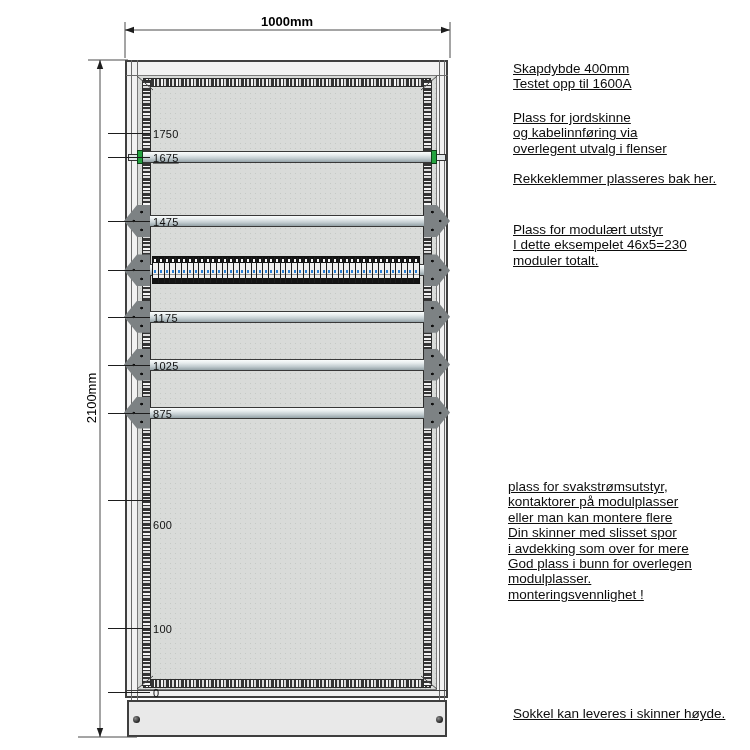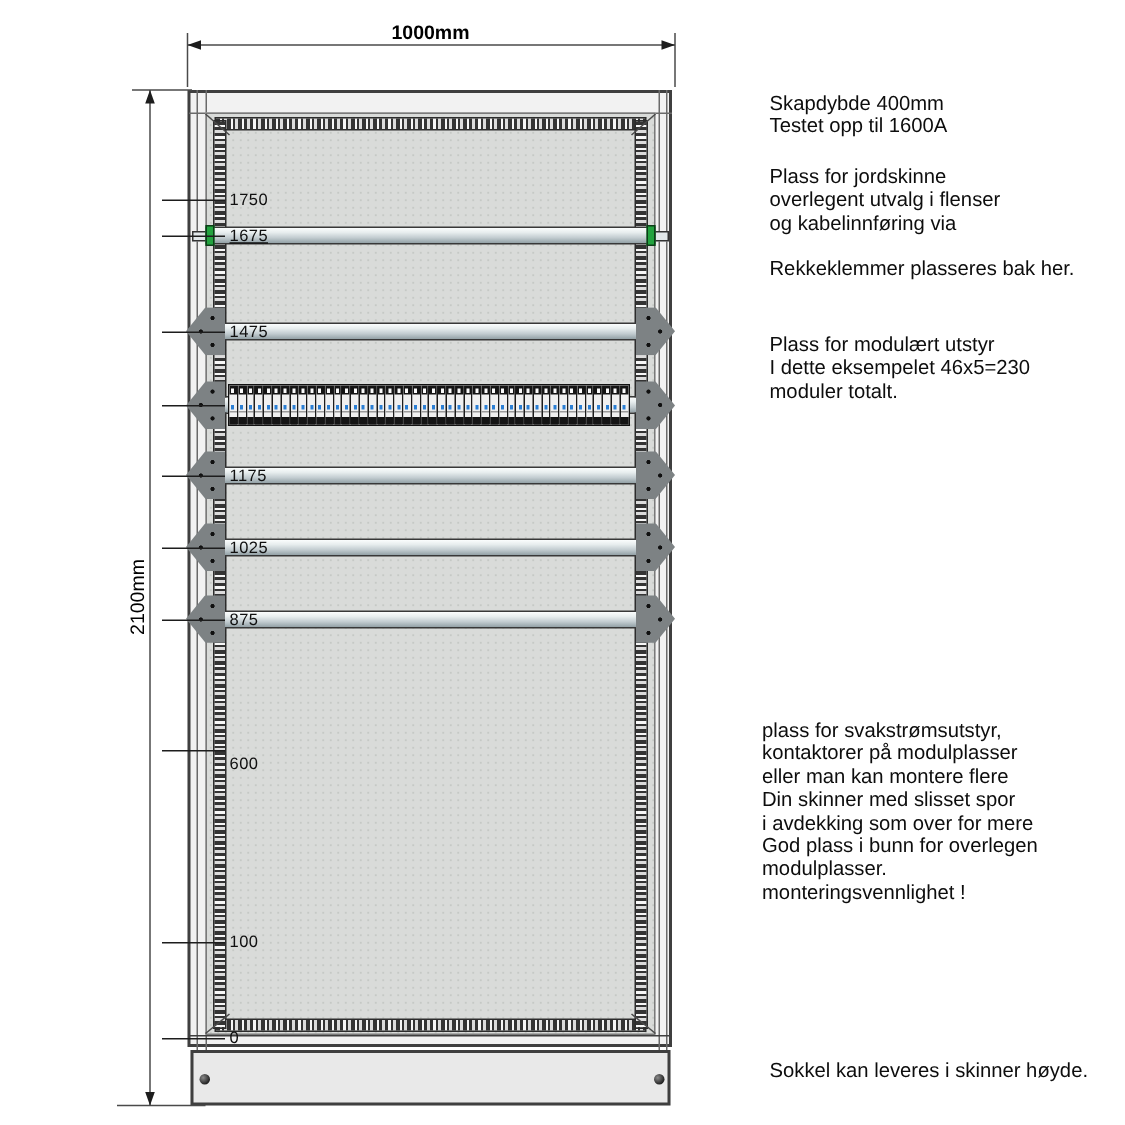--- a/index.html
+++ b/index.html
@@ -54,21 +54,21 @@
   
   .tick{left:108px;width:42px;height:1px;background:#1d1d1d;}
   .tick-label{left:153px;font-size:11px;line-height:11px;transform:translateY(-50%);color:#101010;letter-spacing:0.3px;}
 
   
   .dim-label{font-size:13px;color:#000;}
   .dim-top-label{left:227px;top:14px;width:120px;text-align:center;font-weight:bold;}
   .dim-left-label{left:52px;top:390px;width:80px;height:16px;text-align:center;transform:rotate(-90deg);}
 
   
-  .ann-block{position:absolute;width:235px;font-size:13.5px;line-height:15.4px;color:#0d0d0d;}
+  .ann-block{position:absolute;width:235px;font-size:13.5px;line-height:15.4px;color:#0d0d0d;text-decoration:underline;}
   .ann-line{white-space:nowrap;}
 
   svg.linework{left:0;top:0;pointer-events:none;}
 </style>
 </head>
 <body>
 
 <div class="canvas">
 
   <div class="abs cab-outer"></div>
@@ -166,39 +166,39 @@
       <div class="abs tick" style="top:220.885px;"></div>
       <div class="abs tick-label" style="top:221.885px;">1475</div>
       <div class="abs tick" style="top:270.392px;"></div>
       <div class="abs tick" style="top:316.705px;"></div>
       <div class="abs tick-label" style="top:317.705px;">1175</div>
       <div class="abs tick" style="top:364.615px;"></div>
       <div class="abs tick-label" style="top:365.615px;">1025</div>
       <div class="abs tick" style="top:412.525px;"></div>
       <div class="abs tick-label" style="top:413.525px;">875</div>
       <div class="abs tick" style="top:500.36px;"></div>
-      <div class="abs tick-label" style="top:510px;text-align:center;">600</div>
+      <div class="abs tick-label" style="top:525px;text-align:center;">600</div>
       <div class="abs tick" style="top:628.12px;"></div>
       <div class="abs tick-label" style="top:629.12px;">100</div>
       <div class="abs tick" style="top:692px;"></div>
       <div class="abs tick-label" style="top:693px;">0</div>
     </div>
 
   <div class="abs dim-label dim-top-label">1000mm</div>
   <div class="abs dim-label dim-left-label">2100mm</div>
 
   <div id="annotations">
       <div class="ann-block" style="top: 61px; left: 513px;">
         <div class="ann-line">Skapdybde 400mm</div>
         <div class="ann-line">Testet opp til 1600A</div>
       </div>
       <div class="ann-block" style="top: 110px; left: 513px;">
         <div class="ann-line">Plass for jordskinne</div>
+        <div class="ann-line">og kabelinnføring via</div>
         <div class="ann-line">overlegent utvalg i flenser</div>
-        <div class="ann-line">og kabelinnføring via</div>
       </div>
       <div class="ann-block" style="top: 171px; left: 513px;">
         <div class="ann-line">Rekkeklemmer plasseres bak her.</div>
       </div>
       <div class="ann-block" style="top: 222px; left: 513px;">
         <div class="ann-line">Plass for modulært utstyr</div>
         <div class="ann-line">I dette eksempelet 46x5=230</div>
         <div class="ann-line">moduler totalt.</div>
       </div>
       <div class="ann-block" style="top: 479px; left: 508px;">

